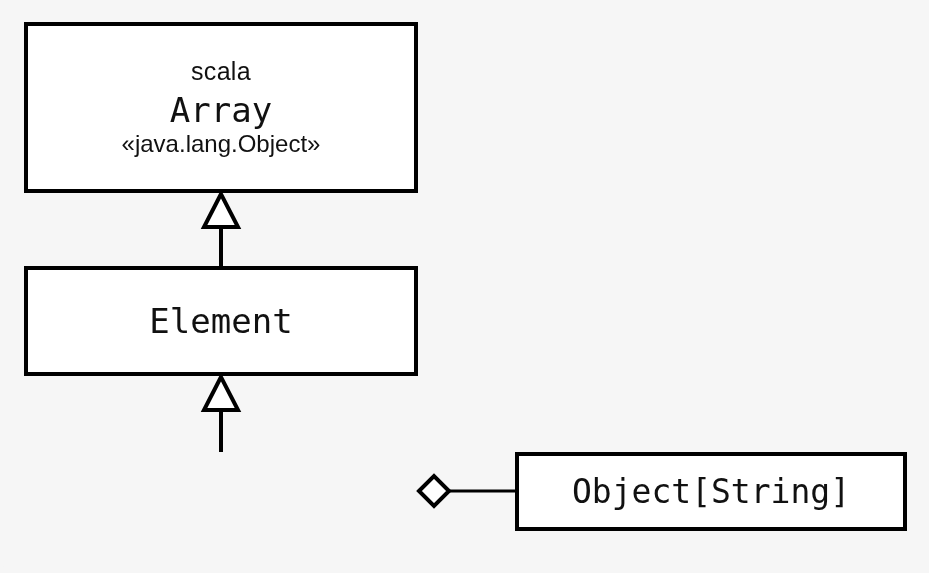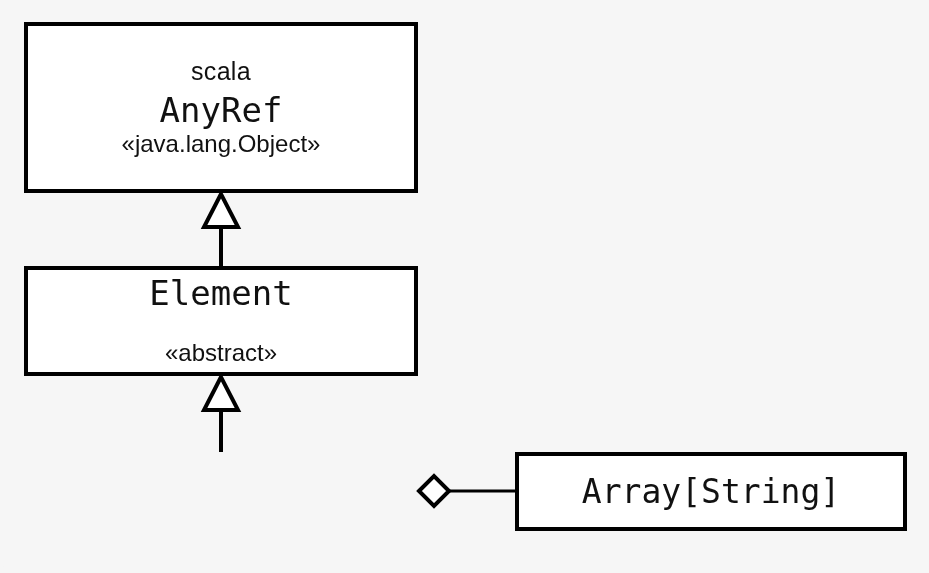--- a/index.html
+++ b/index.html
@@ -123,28 +123,27 @@
     </g>
 
     <g>
       <line x1="449" y1="491" x2="515" y2="491" stroke="#000000" stroke-width="3"></line>
       <polygon points="419,491 434,476 449,491 434,506" fill="#ffffff" stroke="#000000" stroke-width="4" stroke-linejoin="miter"></polygon>
     </g>
   </svg>
 
   <div class="uml-box" id="box-anyref">
     <div class="pkg-label">scala</div>
-    <div class="class-name">AnyRef</div>
+    <div class="class-name">Array</div>
     <div class="stereotype">«java.lang.Object»</div>
   </div>
 
   <div class="uml-box" id="box-element">
     <div class="class-name">Element</div>
-    <div class="stereotype">«abstract»</div>
   </div>
 
 
   <div class="uml-box" id="box-arraystring">
-    <div class="class-name-small">Array[String]</div>
+    <div class="class-name-small">Object[String]</div>
   </div>
 
 
 </div>
 
 </body></html>

